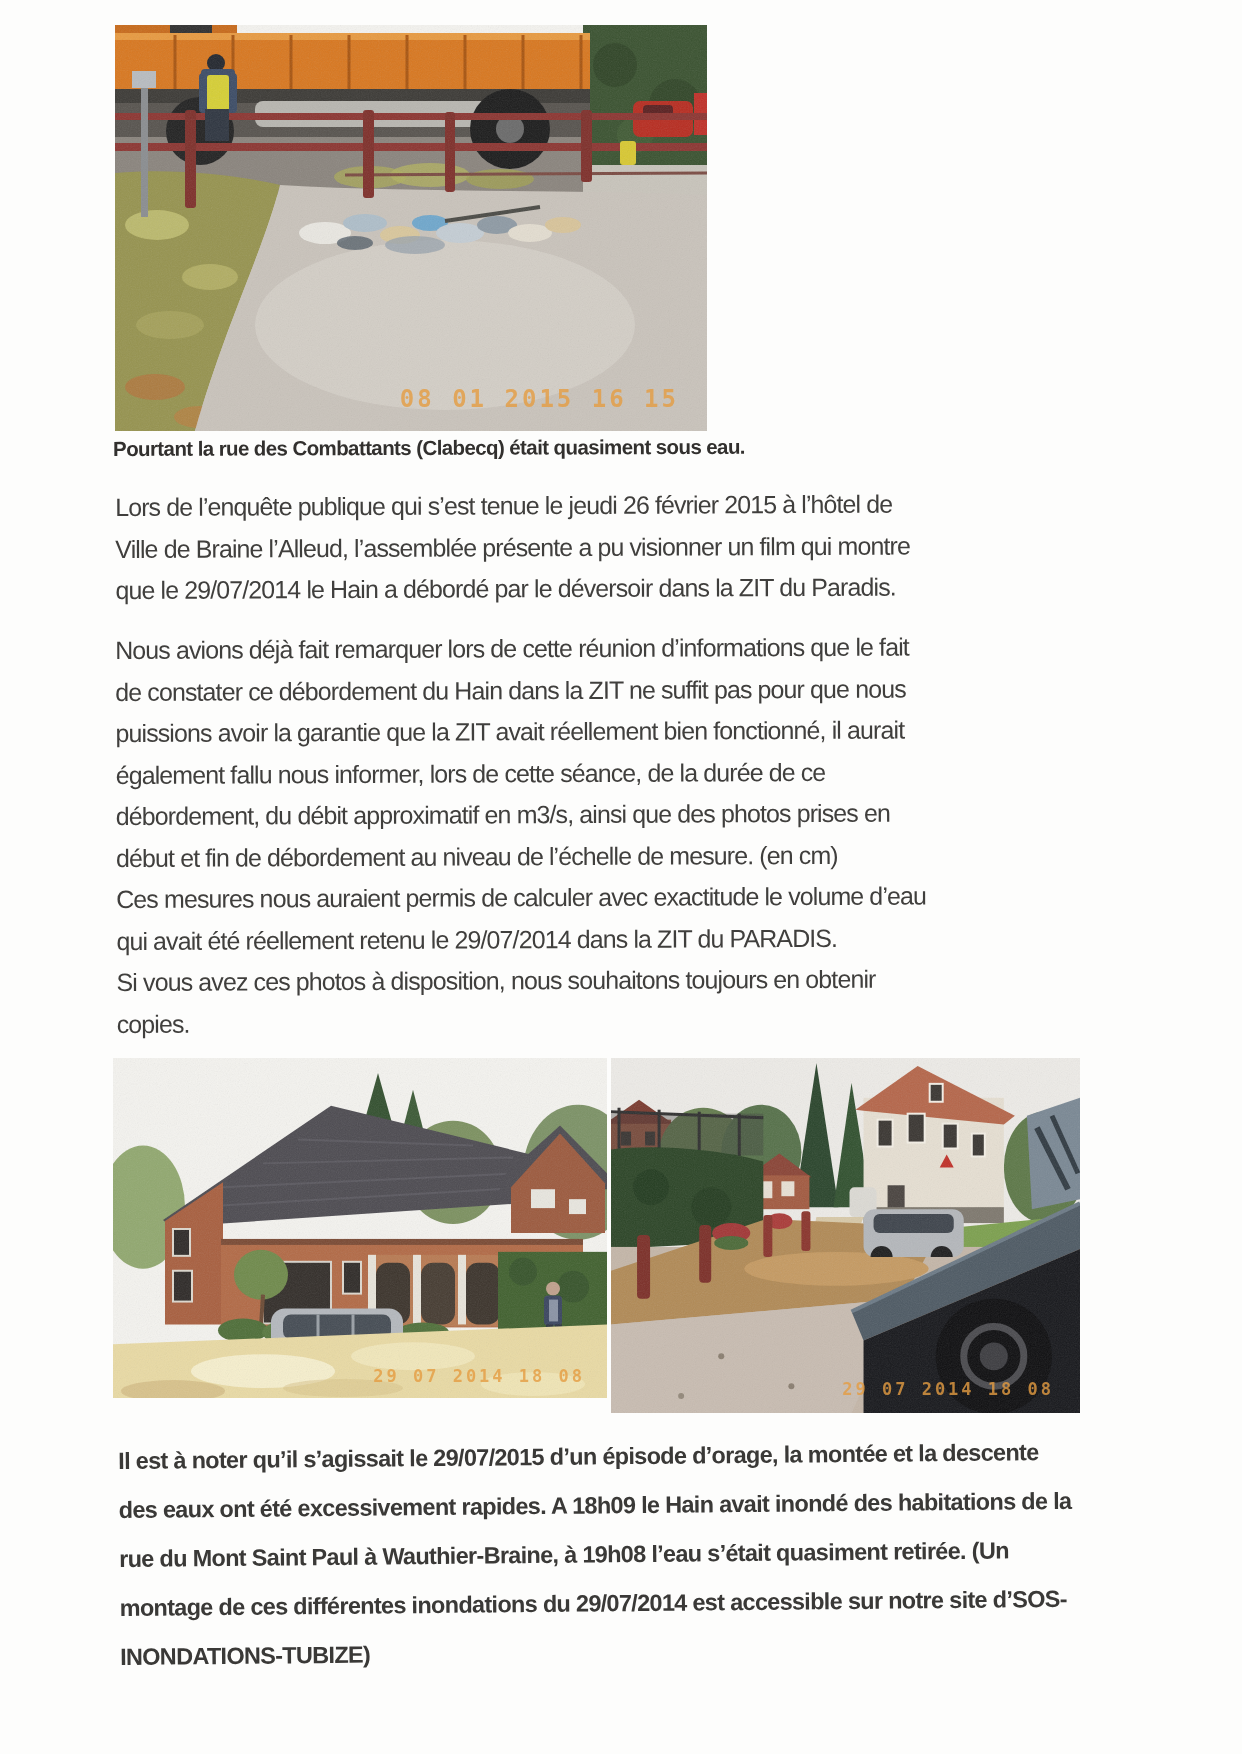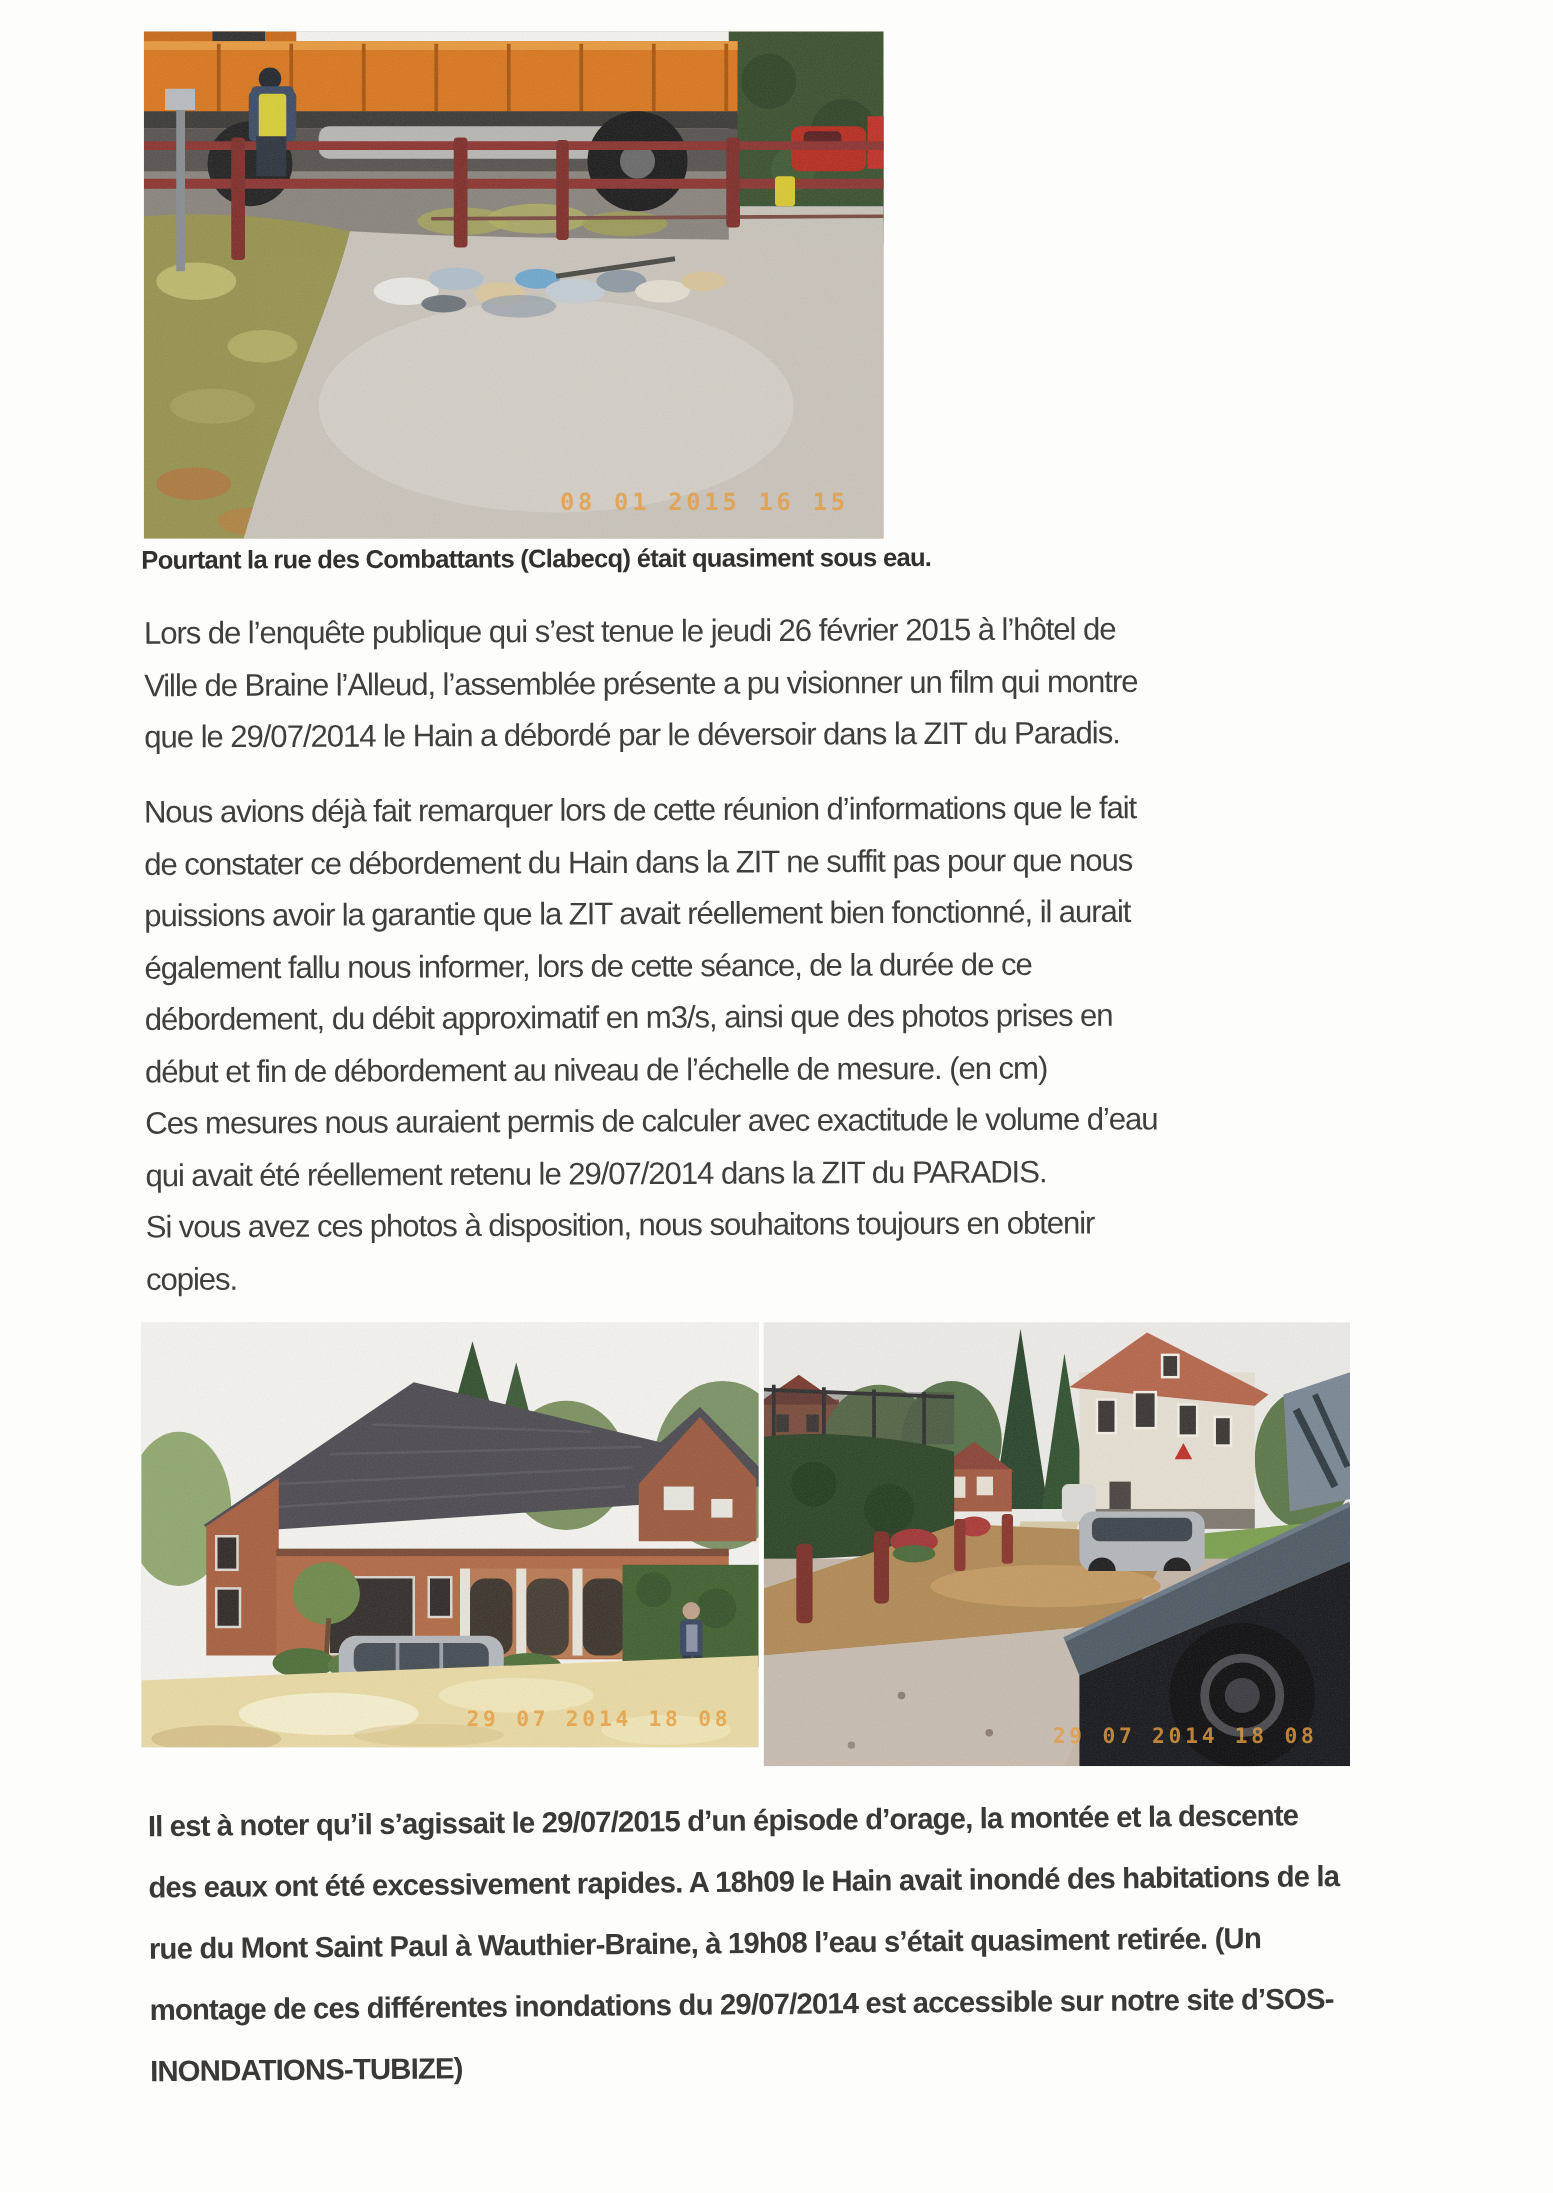--- a/index.html
+++ b/index.html
@@ -7,21 +7,21 @@
     position:relative;width:1242px;height:1754px;margin:0 auto;
     background:#fdfdfc;overflow:hidden;
     font-family:"Liberation Sans","DejaVu Sans",sans-serif;
     color:#3f3e3c;
   }
   .photo{position:absolute;overflow:hidden;background:#e8e6e2;}
   .photo svg{display:block;width:100%;height:100%;}
   .stamp{
     position:absolute;font-family:"DejaVu Sans Mono","Liberation Mono",monospace;
     font-weight:bold;letter-spacing:3px;color:#e59d42;opacity:.8;
-    font-size:19px;white-space:nowrap;pointer-events:none;
+    font-size:24px;white-space:nowrap;pointer-events:none;
   }
   .caption{
     position:absolute;left:113px;top:437px;width:900px;
     font-weight:bold;font-size:20.5px;letter-spacing:-0.6px;color:#32302e;
     transform:rotate(-0.2deg);transform-origin:left top;white-space:nowrap;
   }
   .bodyblock{position:absolute;left:115px;width:1000px;
     font-size:25px;letter-spacing:-0.9px;line-height:41.5px;color:#403f3d;
     transform:rotate(-0.25deg);transform-origin:left top;}
   .bodyblock .line{white-space:nowrap;}

